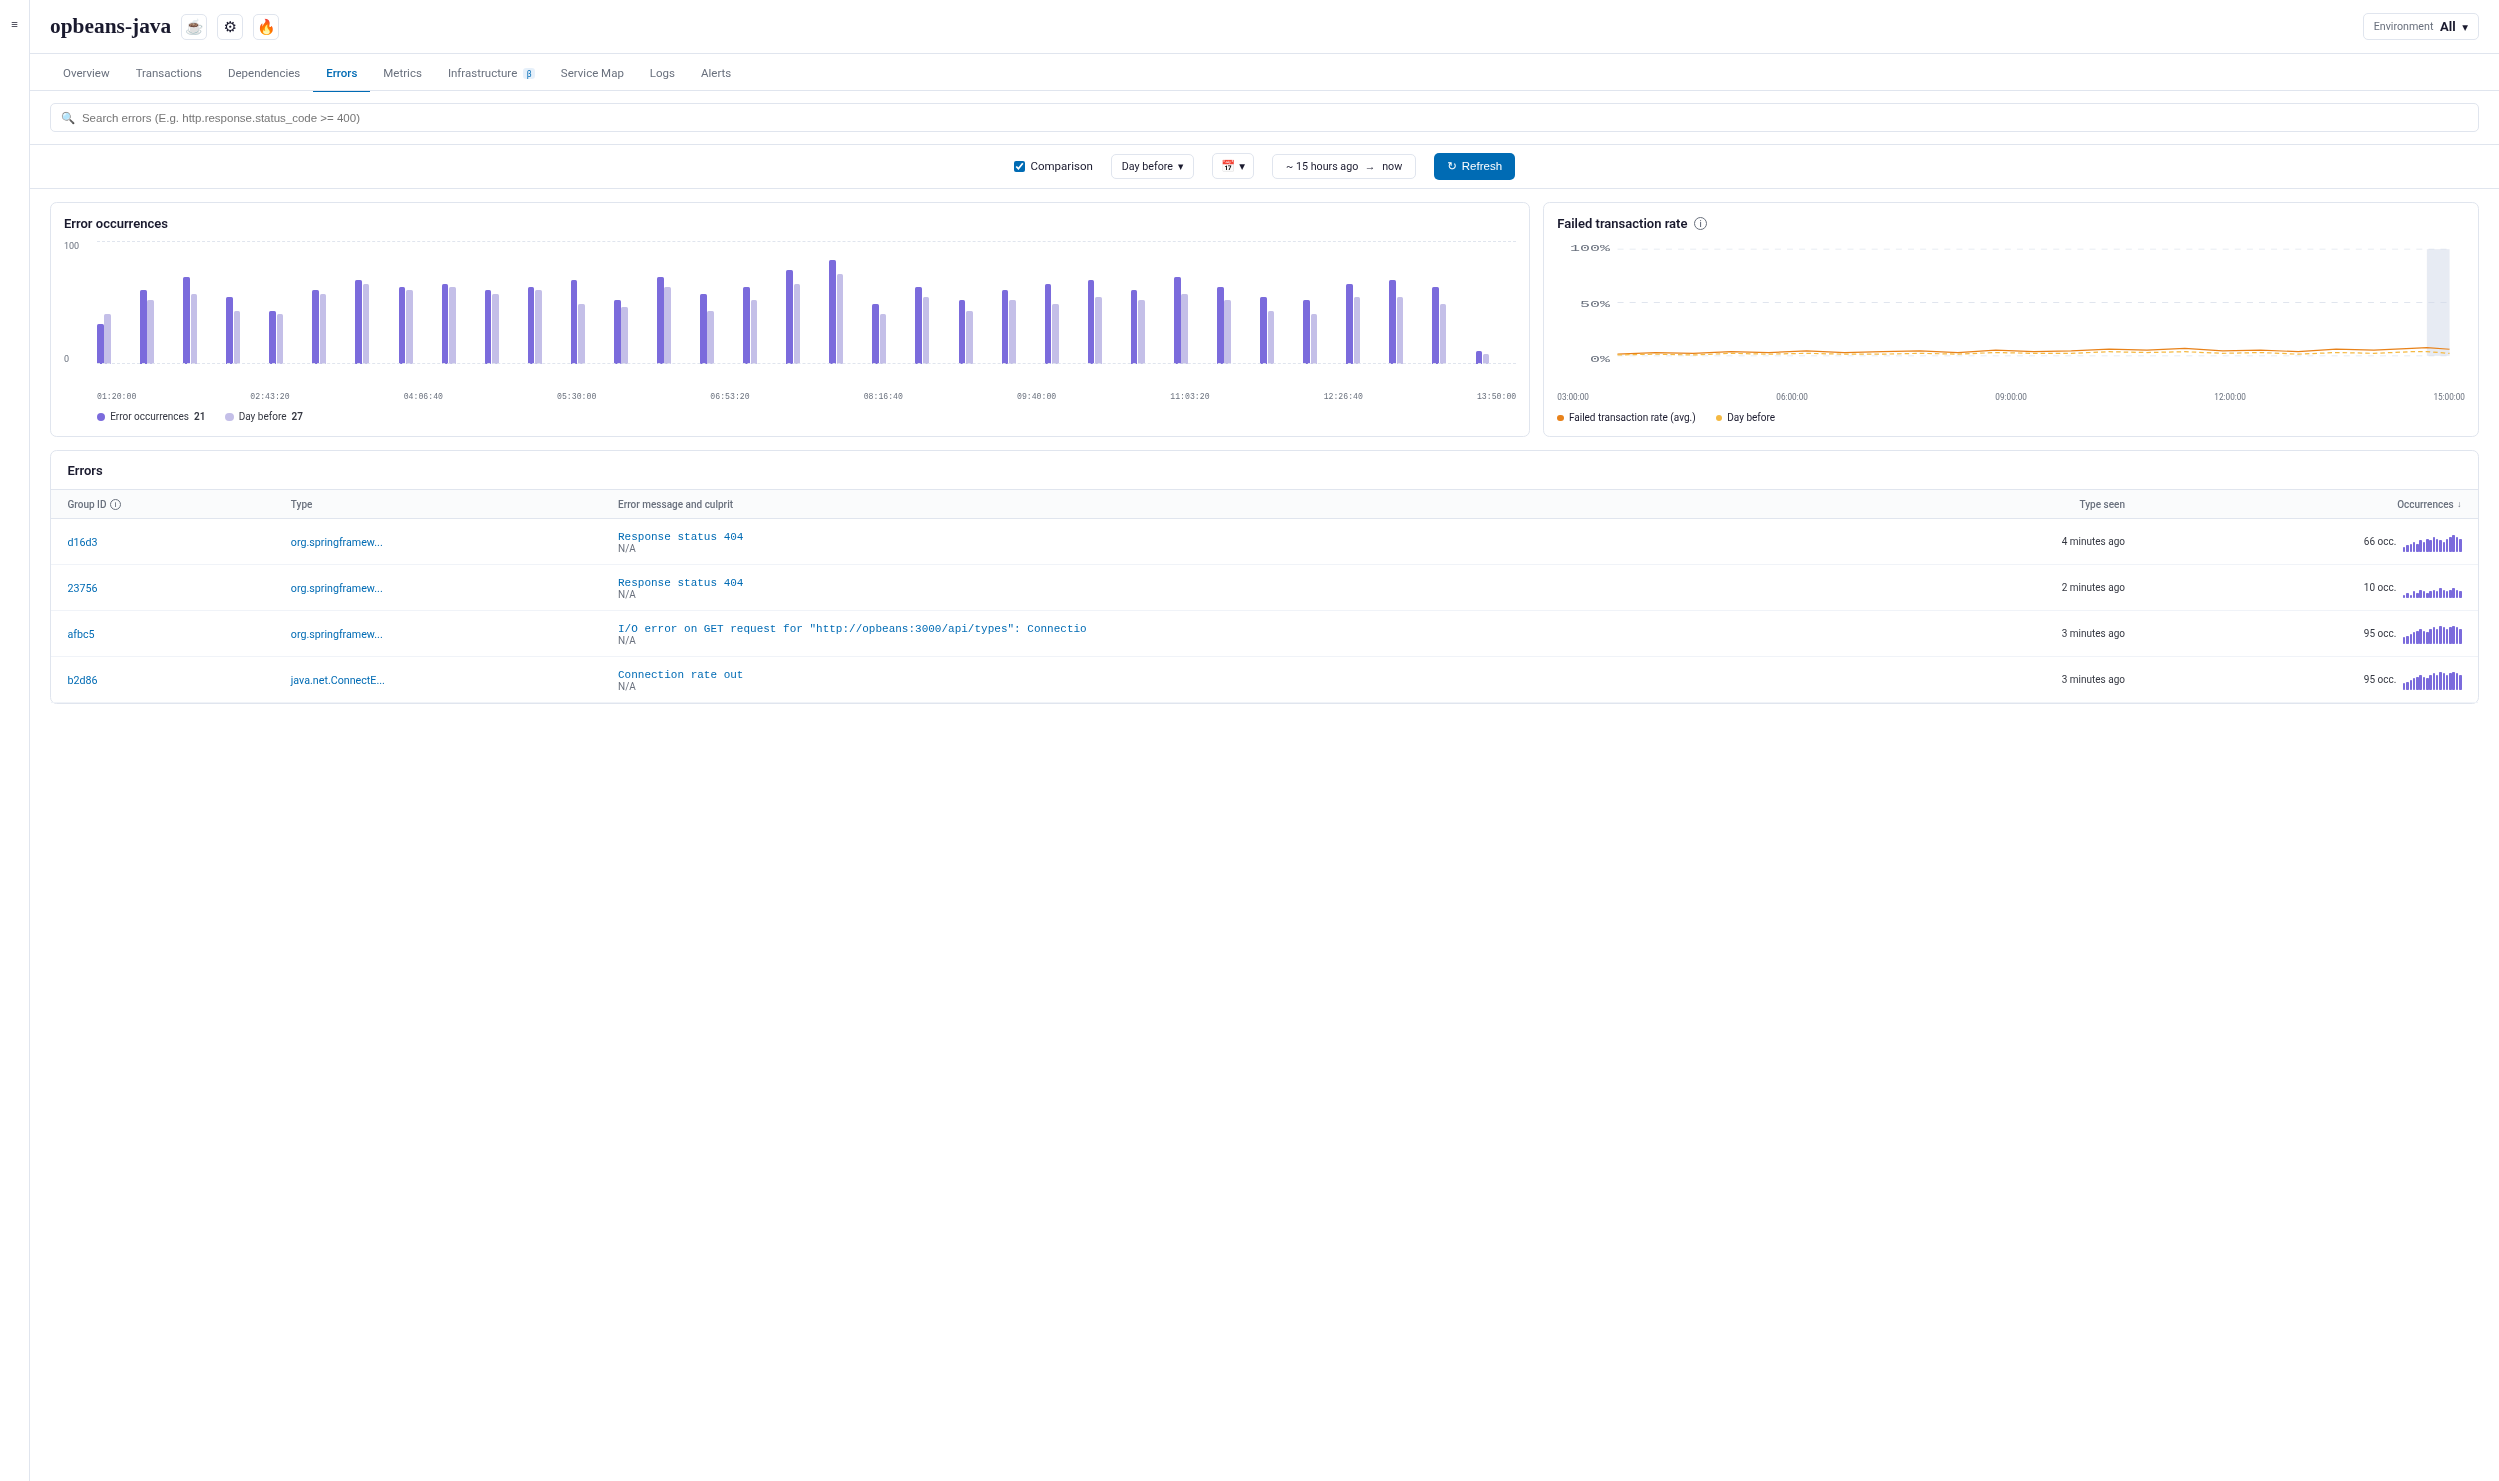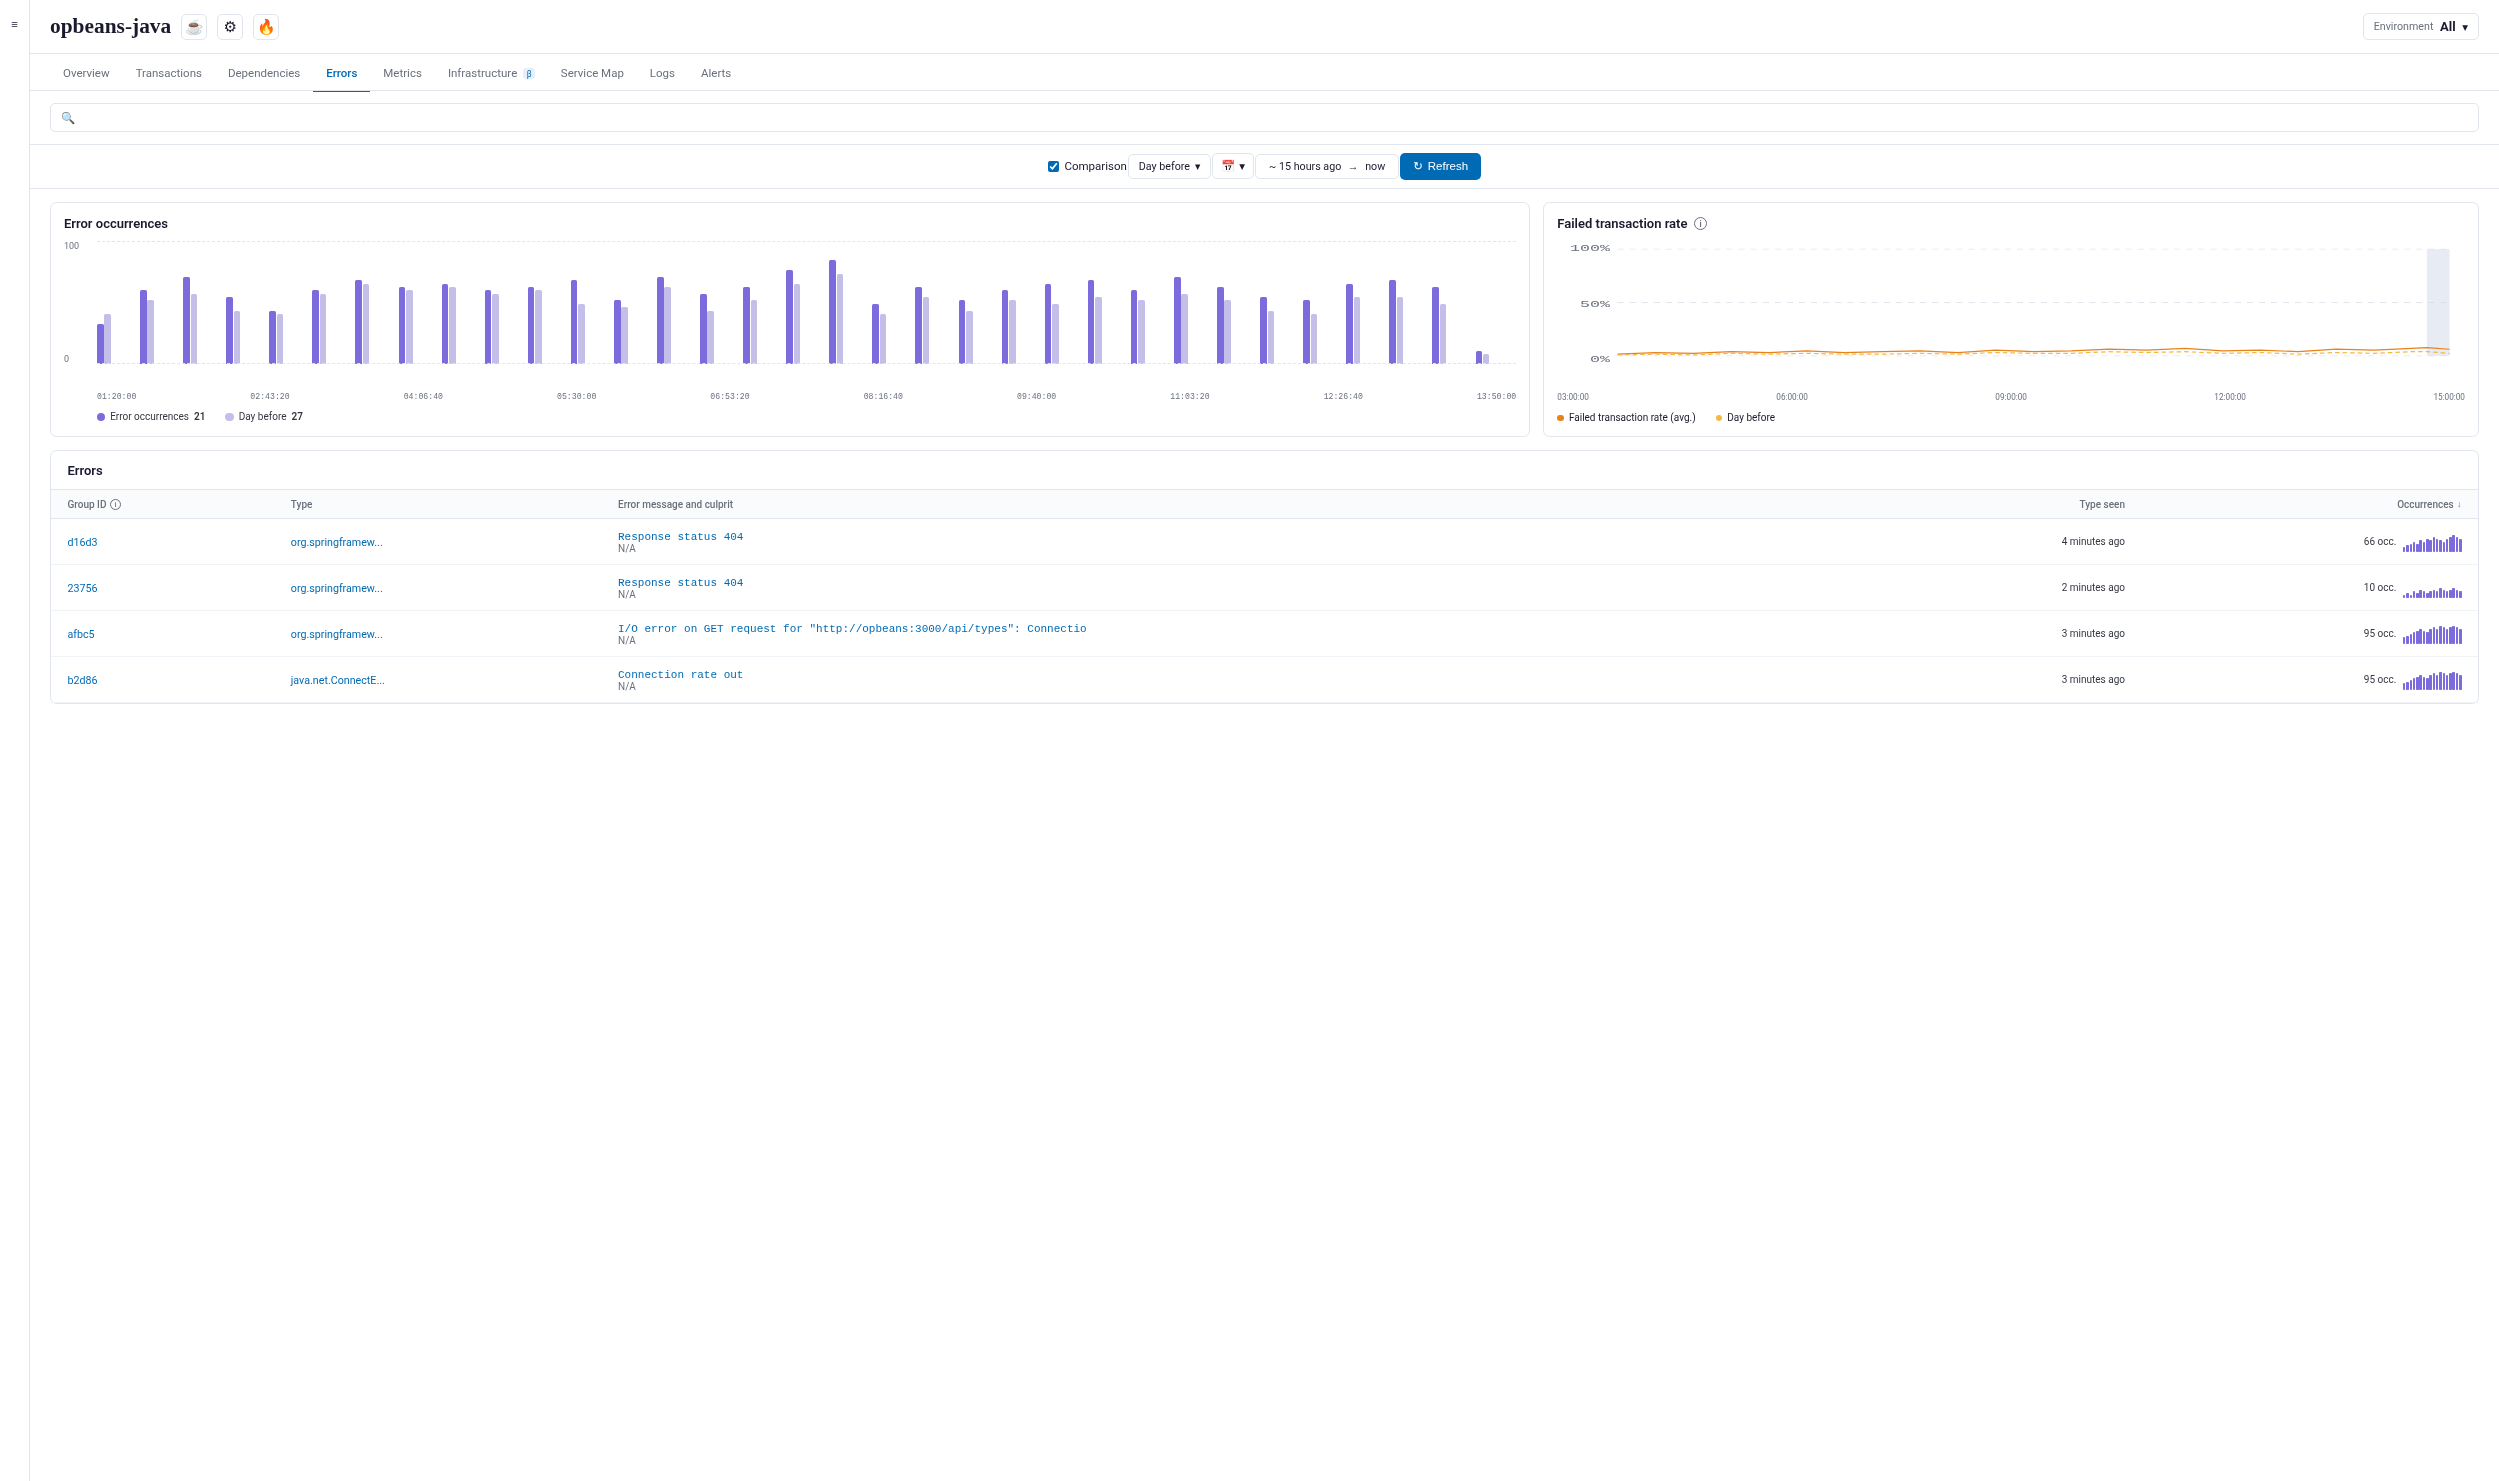--- a/index.html
+++ b/index.html
@@ -19,21 +19,21 @@
     
     .nav-tabs { display: flex; gap: 0; padding: 0 20px; border-bottom: 1.6px solid #e0e5ee; }
     .nav-tab { padding: 11.5px 13px; cursor: pointer; font-size: 11.5px; color: #69707d; border-bottom: 1.6px solid transparent; margin-bottom: -1.6px; white-space: nowrap; }
     .nav-tab.active { color: #006bb4; border-bottom-color: #006bb4; font-weight: 500; }
     .beta-badge { font-size: 8.2px; background: #e6f0fa; color: #006bb4; border-radius: 3.3px; padding: 0.8px 3.3px; margin-left: 3.3px; vertical-align: middle; }
     
     .toolbar { padding: 11.5px 20px; display: flex; align-items: center; gap: 10px; border-bottom: 0.8px solid #e0e5ee; }
     .search-box { flex: 1; display: flex; align-items: center; gap: 6.6px; border: 0.8px solid #e0e5ee; border-radius: 5px; padding: 6.6px 10px; background: #fff; }
     .search-box input { border: none; outline: none; flex: 1; font-size: 11.5px; color: #69707d; background: transparent; }
     
-    .time-controls { display: flex; align-items: center; gap: 1px; padding: 8.2px 20px; background: #fff; border-bottom: 0.8px solid #e0e5ee; justify-content: center; }
+    .time-controls { display: flex; align-items: center; gap: 18px; padding: 8.2px 20px; background: #fff; border-bottom: 0.8px solid #e0e5ee; justify-content: center; }
     .comparison-check { display: flex; align-items: center; gap: 5px; }
     .comparison-check input[type=checkbox] { accent-color: #006bb4; width: 11.5px; height: 11.5px; }
     .day-selector { display: flex; align-items: center; gap: 5px; border: 0.8px solid #e0e5ee; border-radius: 5px; padding: 5px 10px; cursor: pointer; background: #fff; font-size: 10.7px; }
     .calendar-btn { display: flex; align-items: center; gap: 3.3px; border: 0.8px solid #e0e5ee; border-radius: 5px; padding: 5px 8.2px; cursor: pointer; background: #fff; }
     .time-range { display: flex; align-items: center; gap: 6.6px; border: 0.8px solid #e0e5ee; border-radius: 5px; padding: 5px 13px; background: #fff; font-size: 10.7px; }
     .refresh-btn { display: flex; align-items: center; gap: 5px; background: #006bb4; color: #fff; border: none; border-radius: 5px; padding: 6.6px 13px; cursor: pointer; font-size: 11.5px; font-weight: 500; }
     
     .charts-row { display: flex; gap: 13px; padding: 13px 20px; }
     .chart-card { background: #fff; border: 0.8px solid #e0e5ee; border-radius: 6.6px; padding: 13px; }
     .chart-card.half { flex: 1; }
@@ -128,20 +128,21 @@
         <span class="beta-badge">β</span>
       </div>
       <div class="nav-tab">Service Map</div>
       <div class="nav-tab">Logs</div>
       <div class="nav-tab">Alerts</div>
     </div>
 
     <div class="toolbar">
       <div class="search-box">
         <span style="color:#69707d;">🔍</span>
+        <input type="text" placeholder="Search errors (E.g. http.response.status_code &gt;= 400)" style="">
       </div>
     </div>
 
     <div class="time-controls">
       <div class="comparison-check">
         <input type="checkbox" checked="" style="">
         <span>Comparison</span>
       </div>
       <div class="day-selector">
         <span>Day before</span>

